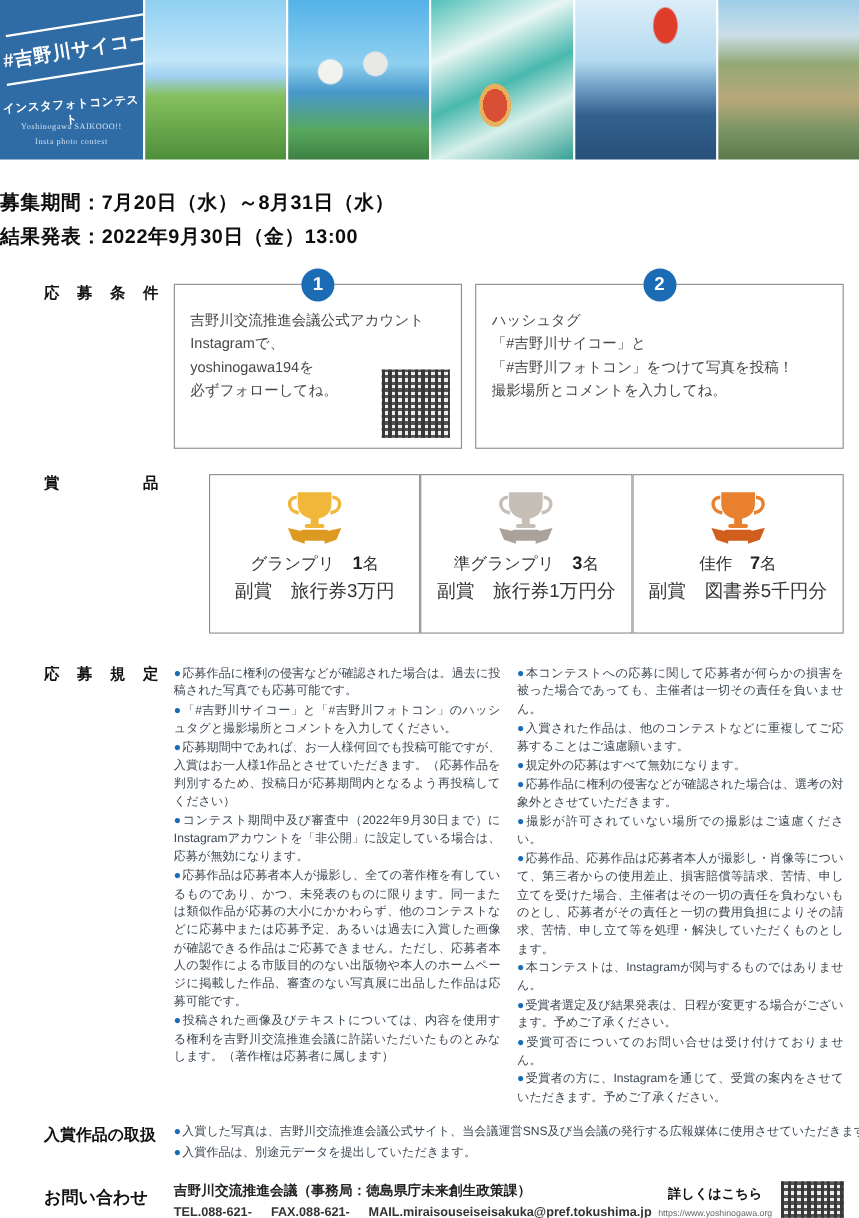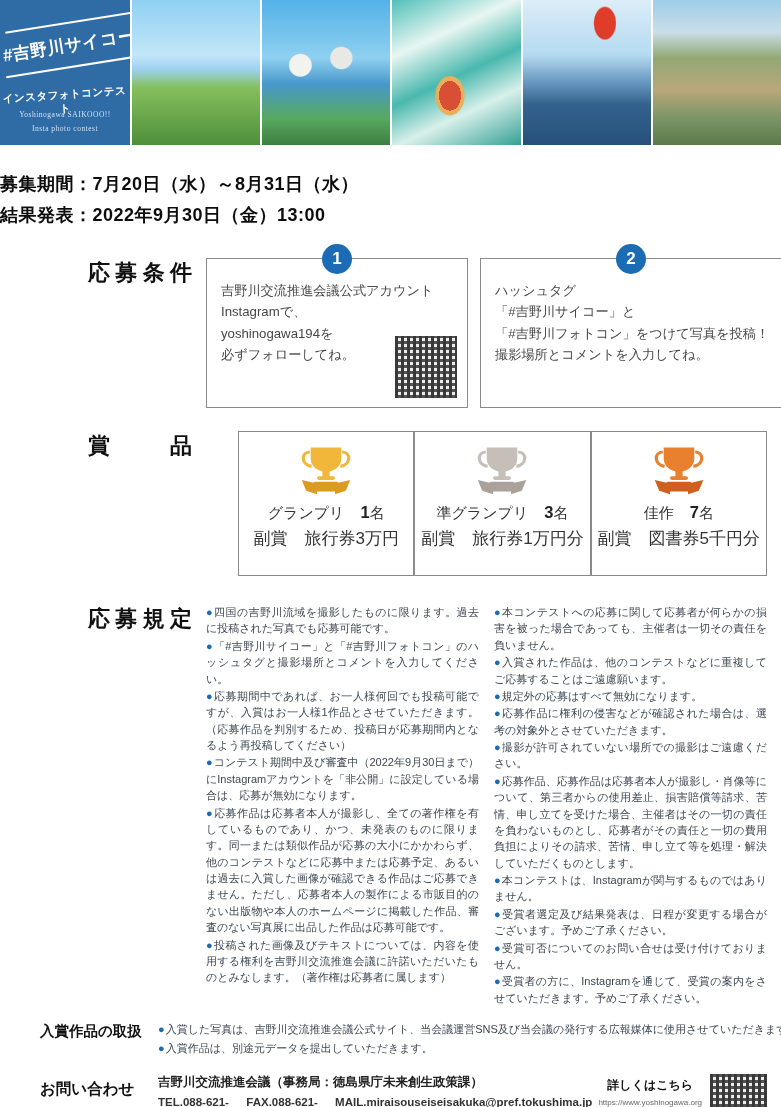--- a/index.html
+++ b/index.html
@@ -22,21 +22,21 @@
   .ph-rafting  { background:radial-gradient(ellipse at 45% 66%,#d94f35 0 11%,#e8b05a 11% 14%,transparent 15%),linear-gradient(155deg,#50c0b8 0%,#e8f6f2 28%,#49b8ae 52%,#d8f0ea 72%,#35a094 100%); }
   .ph-paraglider { background:radial-gradient(ellipse at 64% 16%,#e03c2a 0 9%,transparent 10%),linear-gradient(180deg,#dcedf8 0%,#b4daf0 38%,#6e9ec4 55%,#33628e 72%,#27507a 100%); }
   .ph-riverside { background:linear-gradient(180deg,#9ecde8 0%,#cadee8 22%,#93a874 40%,#b8a87a 62%,#7a9464 82%,#5a7a4c 100%); }
 
   
   .dates { margin-top:24px; font-size:18px; font-weight:bold; color:#0d0d0d; line-height:31px; letter-spacing:.5px; }
 
   
   .section { display:flex; margin:0 14px 0 40px; }
   .sec-label { flex:none; font-weight:bold; color:#111; }
-  .lbl-j { width:104px; margin-right:14px; font-size:22px; text-align:justify; text-align-last:justify;margin-left:48px; }
+  .lbl-j { width:104px; margin-right:14px; font-size:14px; text-align:justify; text-align-last:justify; }
 
   
   .sect-conditions { margin-top:27px; }
   .cond-boxes { display:flex; gap:12px; flex:1; }
   .cond-box { border:1px solid #8a8a8a; height:150px; position:relative; padding:21px 12px 8px 14px; background:#fff; }
   .cond-box.b1 { width:262px; flex:none; }
   .cond-box.b2 { flex:1; }
   .num-badge { position:absolute; top:-15px; left:50%; transform:translateX(-50%); width:30px; height:30px; border-radius:50%; background:#1b6cb5; color:#fff; font-weight:bold; font-size:17px; display:flex; align-items:center; justify-content:center; }
   .cond-line { font-size:13.2px; color:#474747; line-height:1.62; white-space:nowrap; }
   .qr { background:repeating-linear-gradient(0deg,rgba(55,55,55,.85) 0 3px,transparent 3px 6px),repeating-linear-gradient(90deg,#3a3a3a 0 3px,#ececec 3px 6px); }
@@ -199,21 +199,21 @@
       </div>
 
     </div>
   </div>
 
   <div class="section sect-rules">
     <div class="sec-label lbl-j">応募規定</div>
     <div class="rules-cols">
       <div class="rules-col">
 
-          <p class="rule"><span class="bullet">●</span><span>四国の吉野川流域を撮影したものに限ります。過去に投稿された写真でも応募可能です。</span></p>
+          <p class="rule"><span class="bullet">●</span><span>応募作品に権利の侵害などが確認された場合は。過去に投稿された写真でも応募可能です。</span></p>
 
           <p class="rule"><span class="bullet">●</span><span>「#吉野川サイコー」と「#吉野川フォトコン」のハッシュタグと撮影場所とコメントを入力してください。</span></p>
 
           <p class="rule"><span class="bullet">●</span><span>応募期間中であれば、お一人様何回でも投稿可能ですが、入賞はお一人様1作品とさせていただきます。（応募作品を判別するため、投稿日が応募期間内となるよう再投稿してください）</span></p>
 
           <p class="rule"><span class="bullet">●</span><span>コンテスト期間中及び審査中（2022年9月30日まで）にInstagramアカウントを「非公開」に設定している場合は、応募が無効になります。</span></p>
 
           <p class="rule"><span class="bullet">●</span><span>応募作品は応募者本人が撮影し、全ての著作権を有しているものであり、かつ、未発表のものに限ります。同一または類似作品が応募の大小にかかわらず、他のコンテストなどに応募中または応募予定、あるいは過去に入賞した画像が確認できる作品はご応募できません。ただし、応募者本人の製作による市販目的のない出版物や本人のホームページに掲載した作品、審査のない写真展に出品した作品は応募可能です。</span></p>
 
           <p class="rule"><span class="bullet">●</span><span>投稿された画像及びテキストについては、内容を使用する権利を吉野川交流推進会議に許諾いただいたものとみなします。（著作権は応募者に属します）</span></p>

